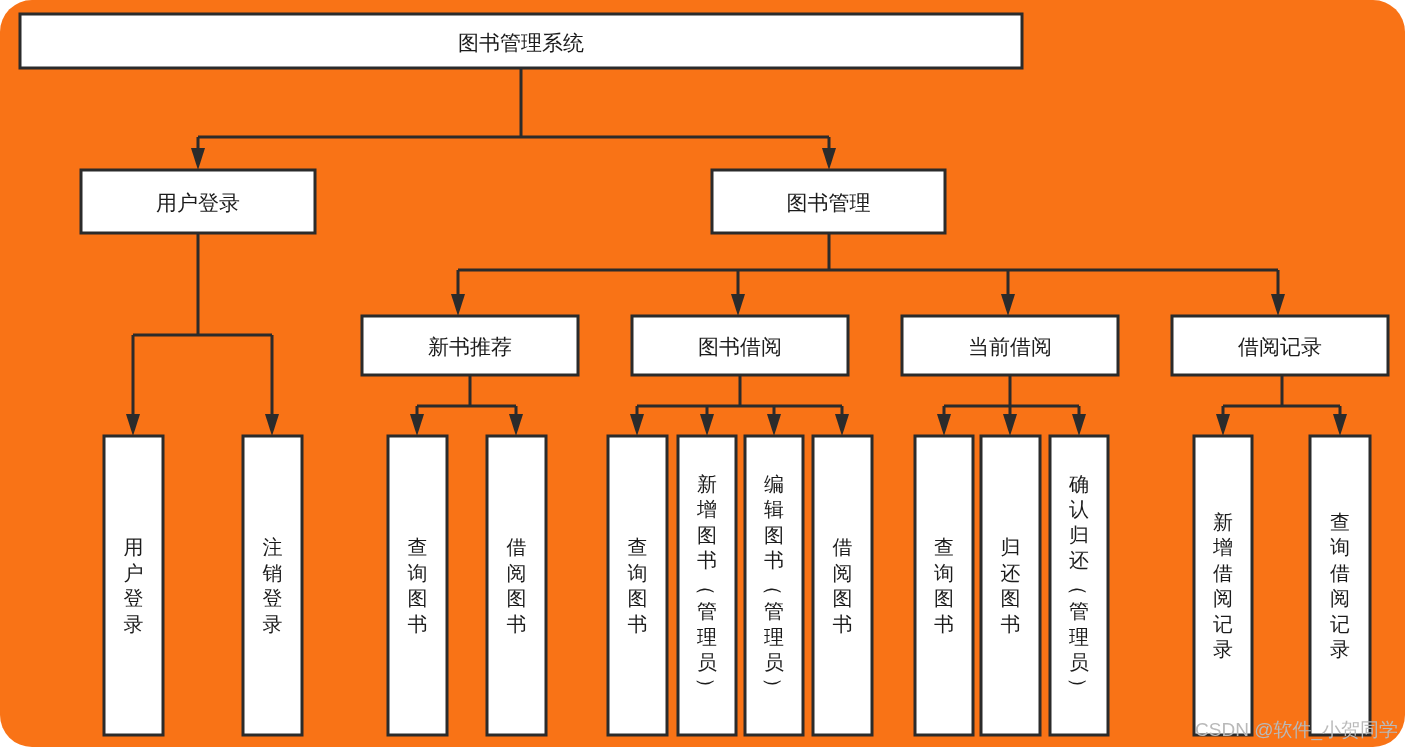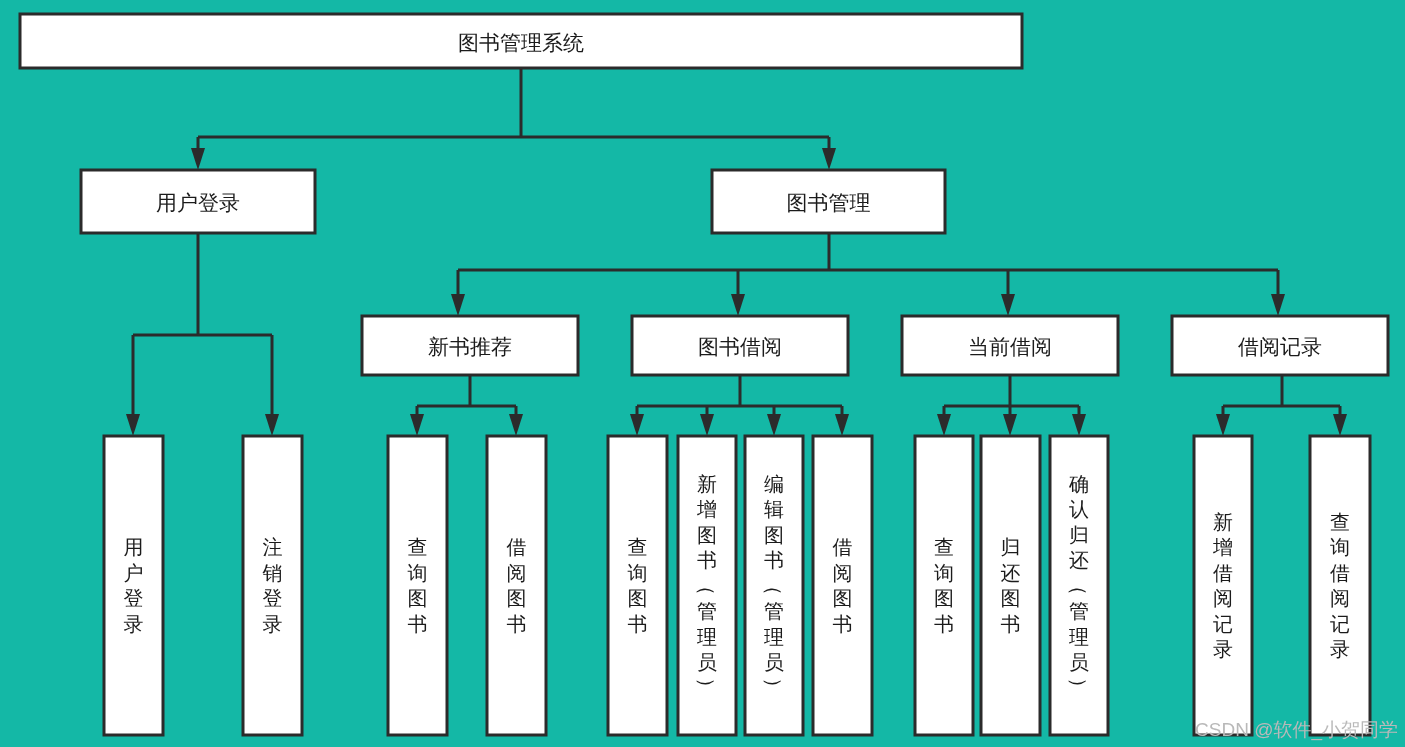--- a/index.html
+++ b/index.html
@@ -11,21 +11,22 @@
   body {
     width: 1405px;
     height: 747px;
     font-family: "Liberation Sans", "DejaVu Sans", sans-serif;
     overflow: hidden;
   }
   #diagram-root {
     position: relative;
     width: 1405px;
     height: 747px;
-    background: #14b8a6;
+    background: #f97316;
+    border-radius: 32px;
   }
   svg.diagram-canvas {
     display: block;
     width: 1405px;
     height: 747px;
   }
   .node-box {
     fill: #ffffff;
     stroke: #2b2b2b;
     stroke-width: 3;

